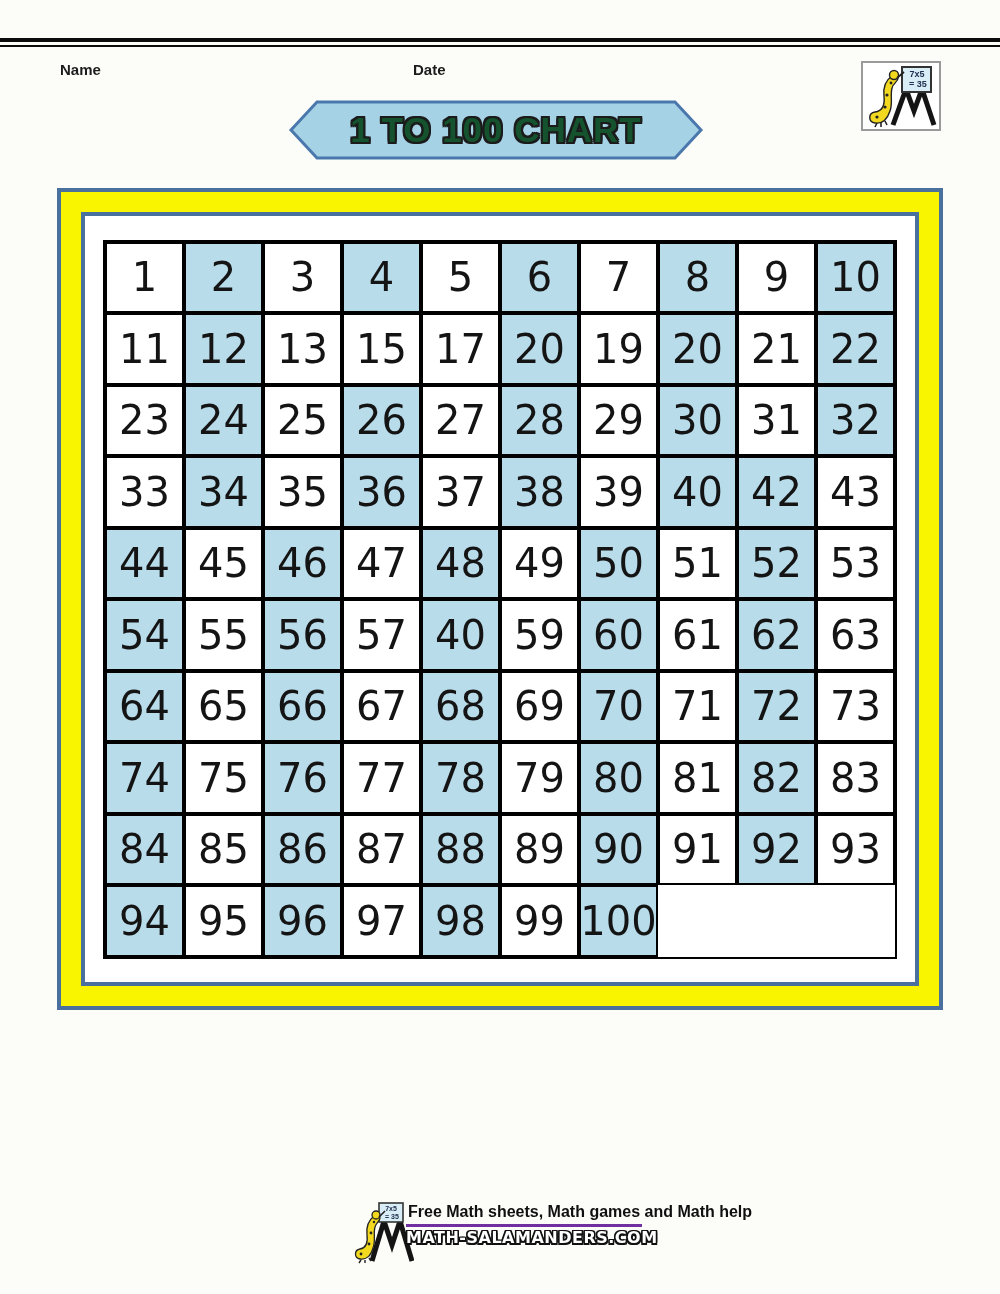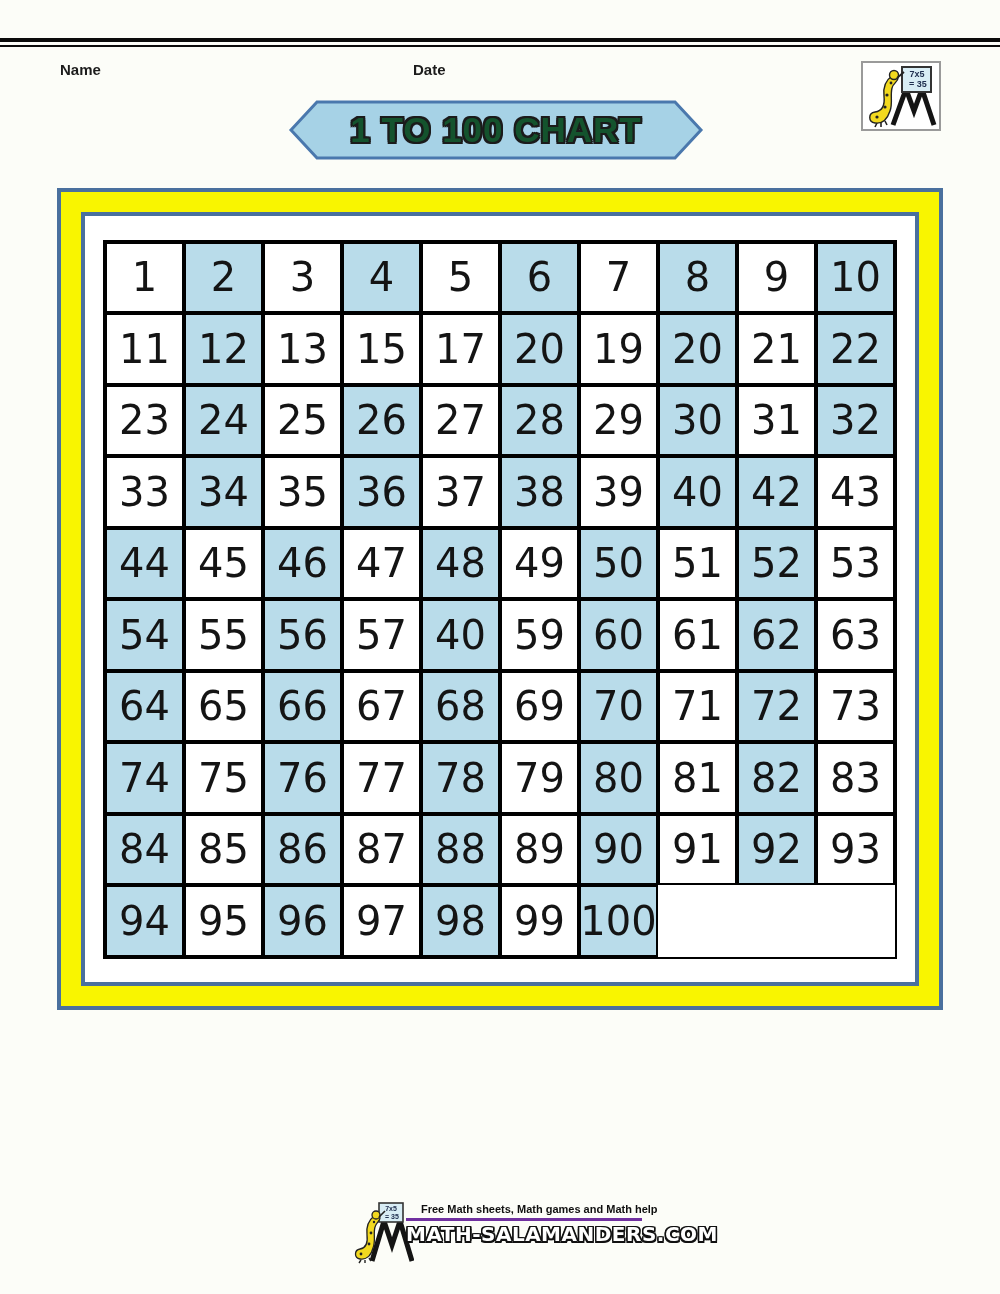--- a/index.html
+++ b/index.html
@@ -43,24 +43,24 @@
   .number-grid { display:grid; grid-template-columns:repeat(10, 79px); grid-auto-rows:71.5px; }
   .cell {
     box-sizing:border-box; border:2px solid #000; background:#ffffff;
     display:flex; align-items:center; justify-content:center;
     font-family:"DejaVu Sans", sans-serif; font-size:40px; color:#141414;
   }
   .cell.shaded { background:#b9dcea; }
 
   .footer { position:absolute; left:352px; top:1199px; display:flex; align-items:flex-start; }
   .footer-col { margin-left:-8px; }
-  .tagline { font-size:11px; font-weight:bold; color:#101010; padding:4px 0 3px 2px; white-space:nowrap;margin-left:13px; }
+  .tagline { font-size:16px; font-weight:bold; color:#101010; padding:4px 0 3px 2px; white-space:nowrap; }
   .purple-rule { height:3px; width:236px; background:#7030a0; }
   .site-name {
-    margin-top:1px; font-family:"DejaVu Sans", sans-serif; font-weight:bold; font-size:20px;
+    margin-top:1px; font-family:"DejaVu Sans", sans-serif; font-weight:bold; font-size:16px;
     text-transform:uppercase; color:#ffffff; white-space:nowrap; letter-spacing:0.5px;
     text-shadow:
       -1.5px -1.5px 0 #111, 1.5px -1.5px 0 #111, -1.5px 1.5px 0 #111, 1.5px 1.5px 0 #111,
       -1.5px 0 0 #111, 1.5px 0 0 #111, 0 -1.5px 0 #111, 0 1.5px 0 #111;
   }
 </style>
 </head>
 <body>
 
 <div class="page">

